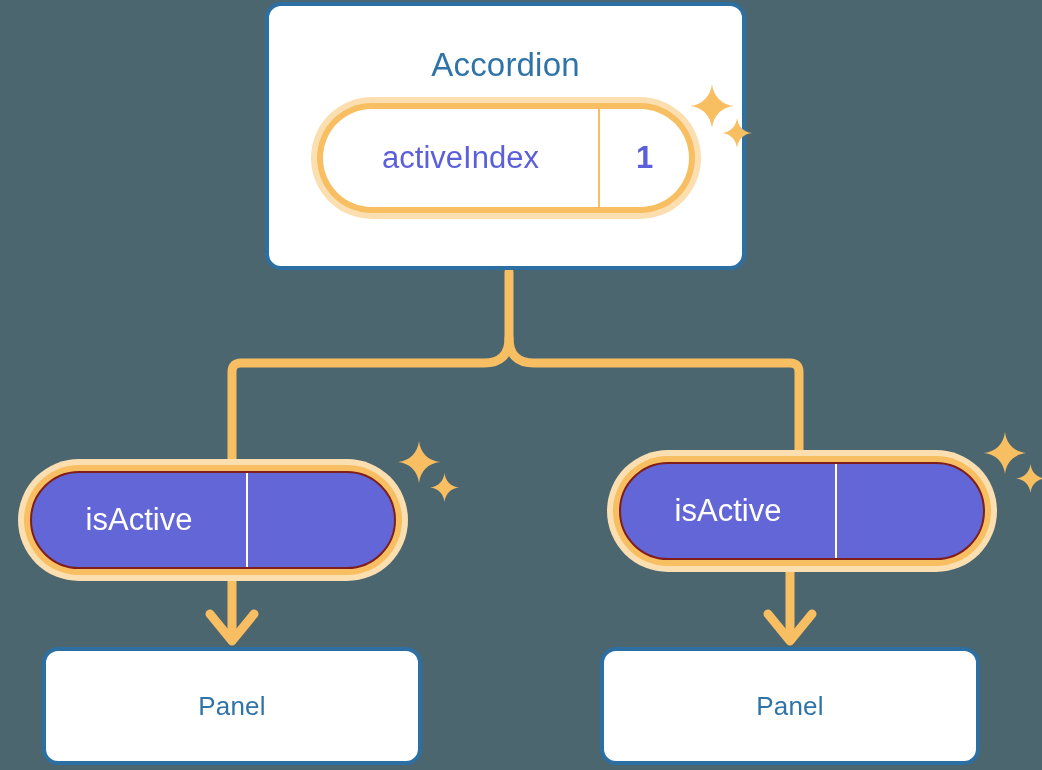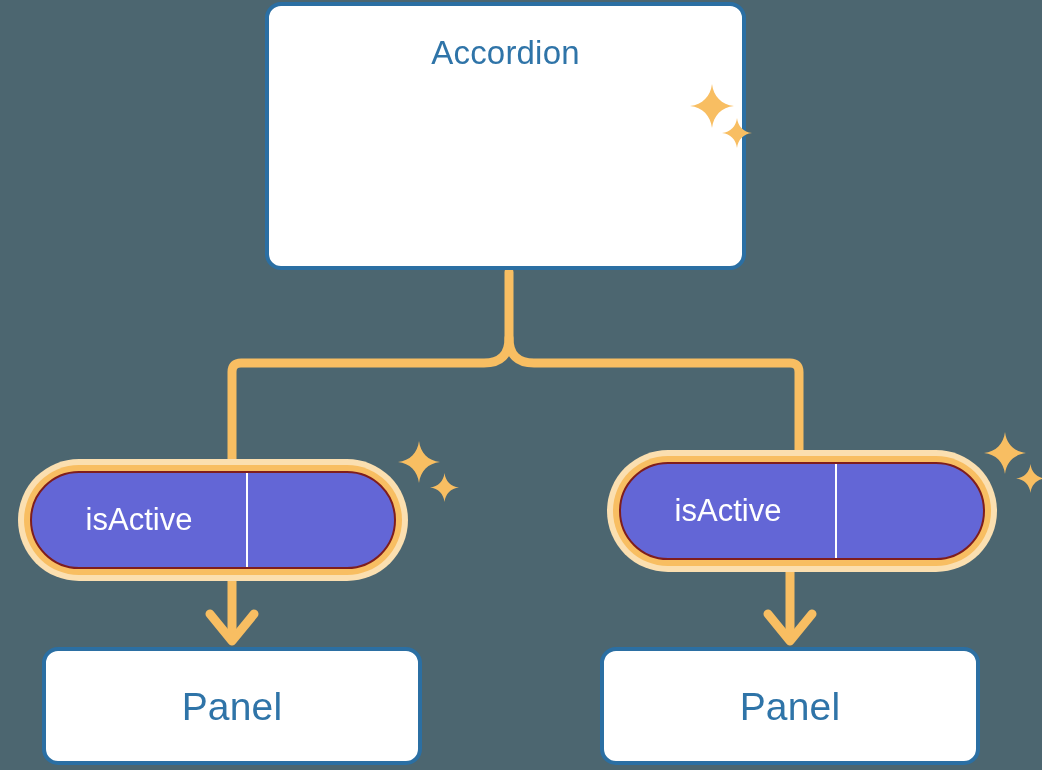--- a/index.html
+++ b/index.html
@@ -57,35 +57,35 @@
     left: 0;
     right: 0;
     text-align: center;
     color: #2F74A8;
     font-size: 33px;
     font-weight: 400;
     letter-spacing: 0.2px;
     white-space: nowrap;
   }
 
-  #accordion-card .card-title { top: 28px; }
+  #accordion-card .card-title { top: 40px; }
 
   
   .panel-card {
     width: 380px;
     height: 118px;
   }
   #panel-left  { left: 42px;  top: 647px; }
   #panel-right { left: 600px; top: 647px; }
 
   .panel-card .card-title {
     top: 50%;
     transform: translateY(-50%);
     line-height: 1;
-    font-size: 39px;
+    font-size: 26px;
   }
 
   
   
   .pill {
     position: absolute;
     z-index: 4;
     background: #FBDFB0;            
     border-radius: 999px;
     padding: 6px;
@@ -204,20 +204,28 @@
     <g>
       <line x1="790" y1="570" x2="790" y2="640" stroke="#F8BE62" stroke-width="9" stroke-linecap="butt"></line>
       <polyline points="768,614 790,641 812,614" fill="none" stroke="#F8BE62" stroke-width="9" stroke-linecap="round" stroke-linejoin="round"></polyline>
     </g>
   </svg>
 
   <div class="card" id="accordion-card">
     <div class="card-title">Accordion</div>
   </div>
 
+  <div class="pill" id="state-pill-root">
+    <div class="pill-ring">
+      <div class="pill-body">
+        <div class="pill-key">activeIndex</div>
+        <div class="pill-val">1</div>
+      </div>
+    </div>
+  </div>
 
   <div class="sparkle-group" id="sparkles-root">
     <svg class="sparkle" style="left:4px; top:0px;" width="44" height="44" viewBox="0 0 24 24">
       <path d="M12 0 C12.8 6.8 17.2 11.2 24 12 C17.2 12.8 12.8 17.2 12 24 C11.2 17.2 6.8 12.8 0 12 C6.8 11.2 11.2 6.8 12 0 Z" fill="#F8BE62"></path>
     </svg>
     <svg class="sparkle" style="left:36px; top:34px;" width="30" height="30" viewBox="0 0 24 24">
       <path d="M12 0 C12.8 6.8 17.2 11.2 24 12 C17.2 12.8 12.8 17.2 12 24 C11.2 17.2 6.8 12.8 0 12 C6.8 11.2 11.2 6.8 12 0 Z" fill="#F8BE62"></path>
     </svg>
   </div>
 

